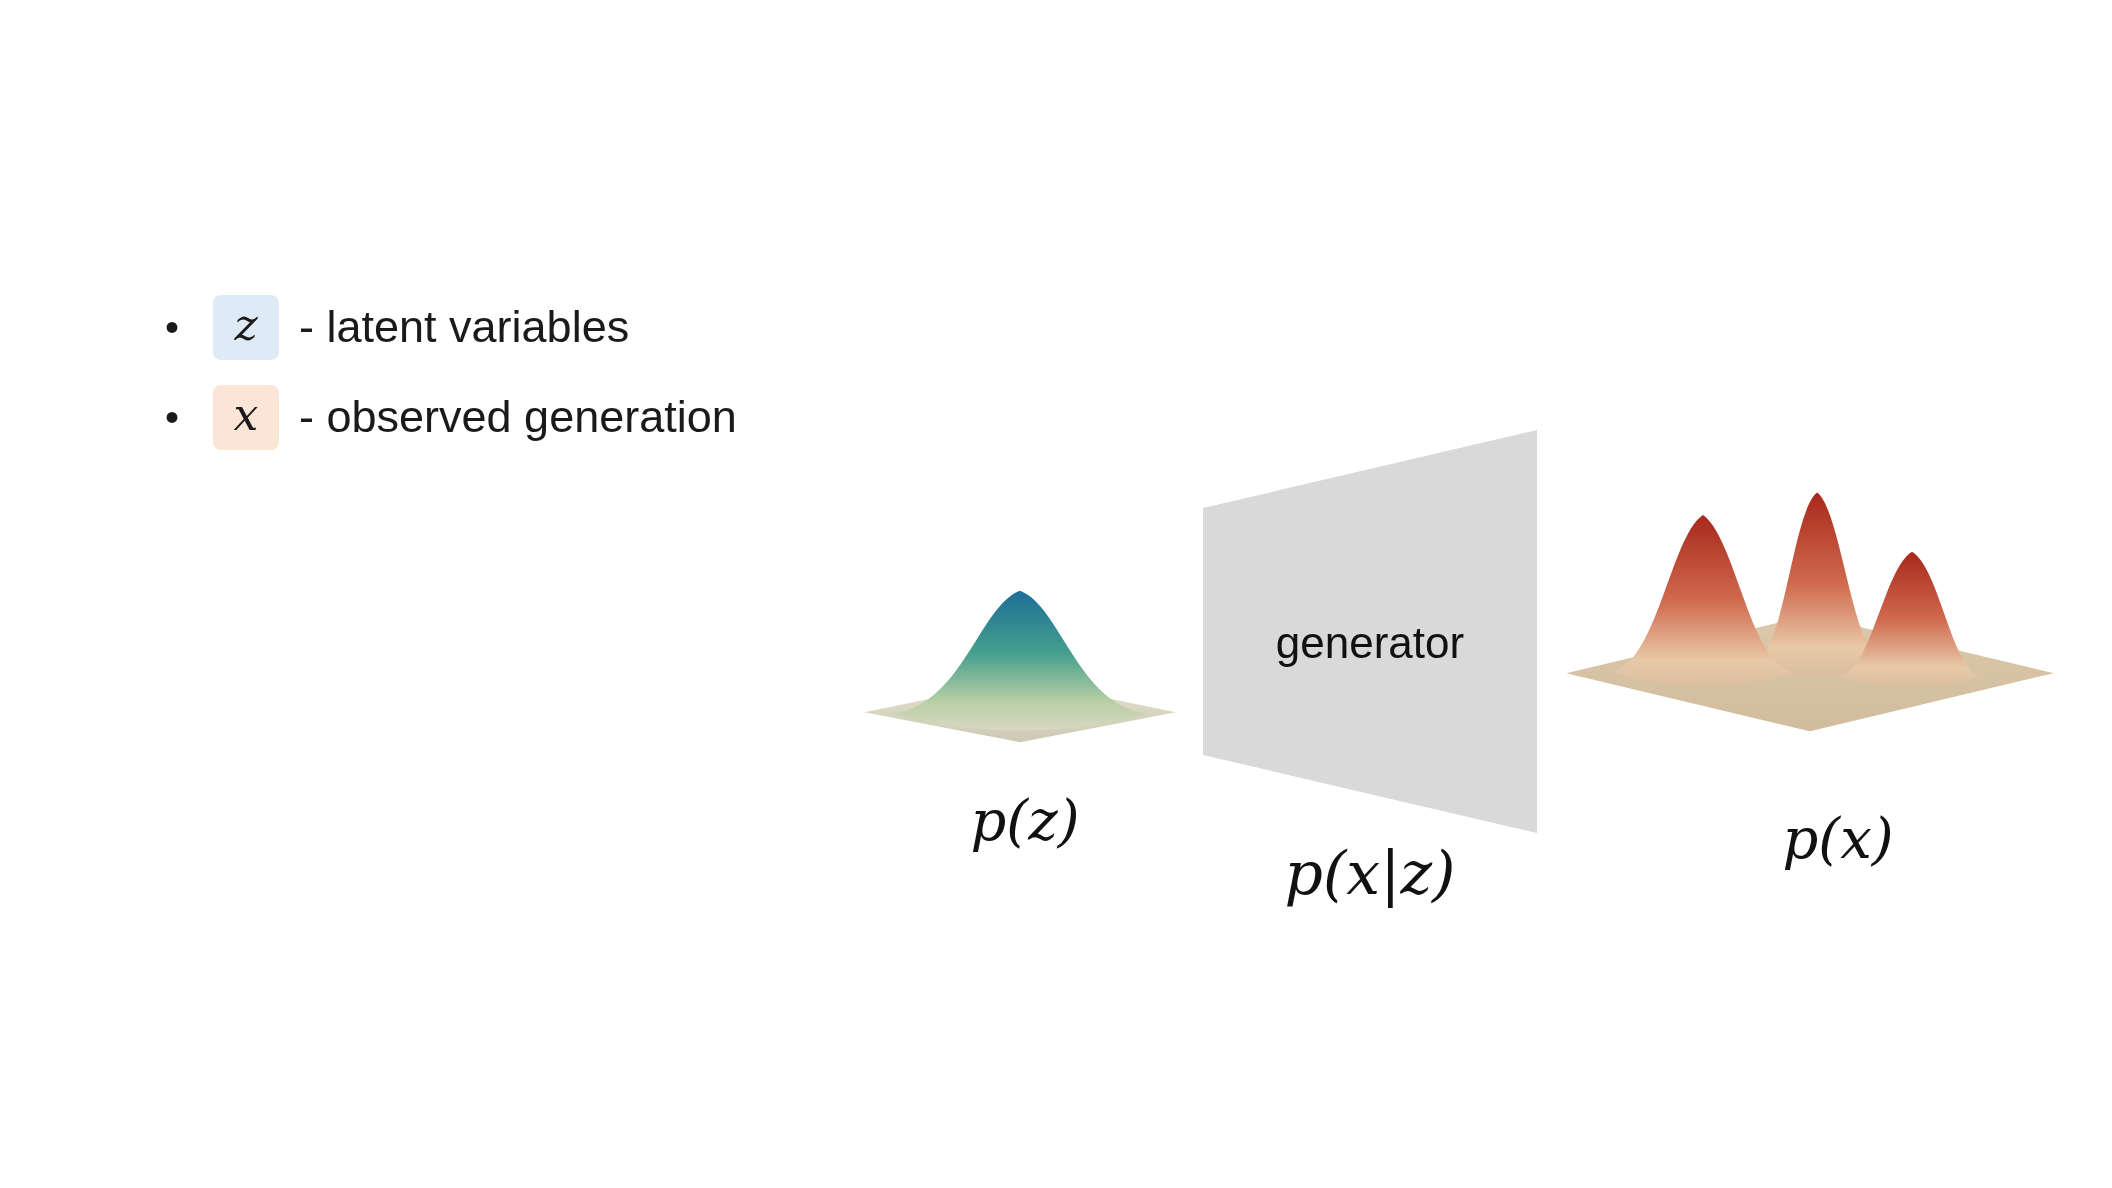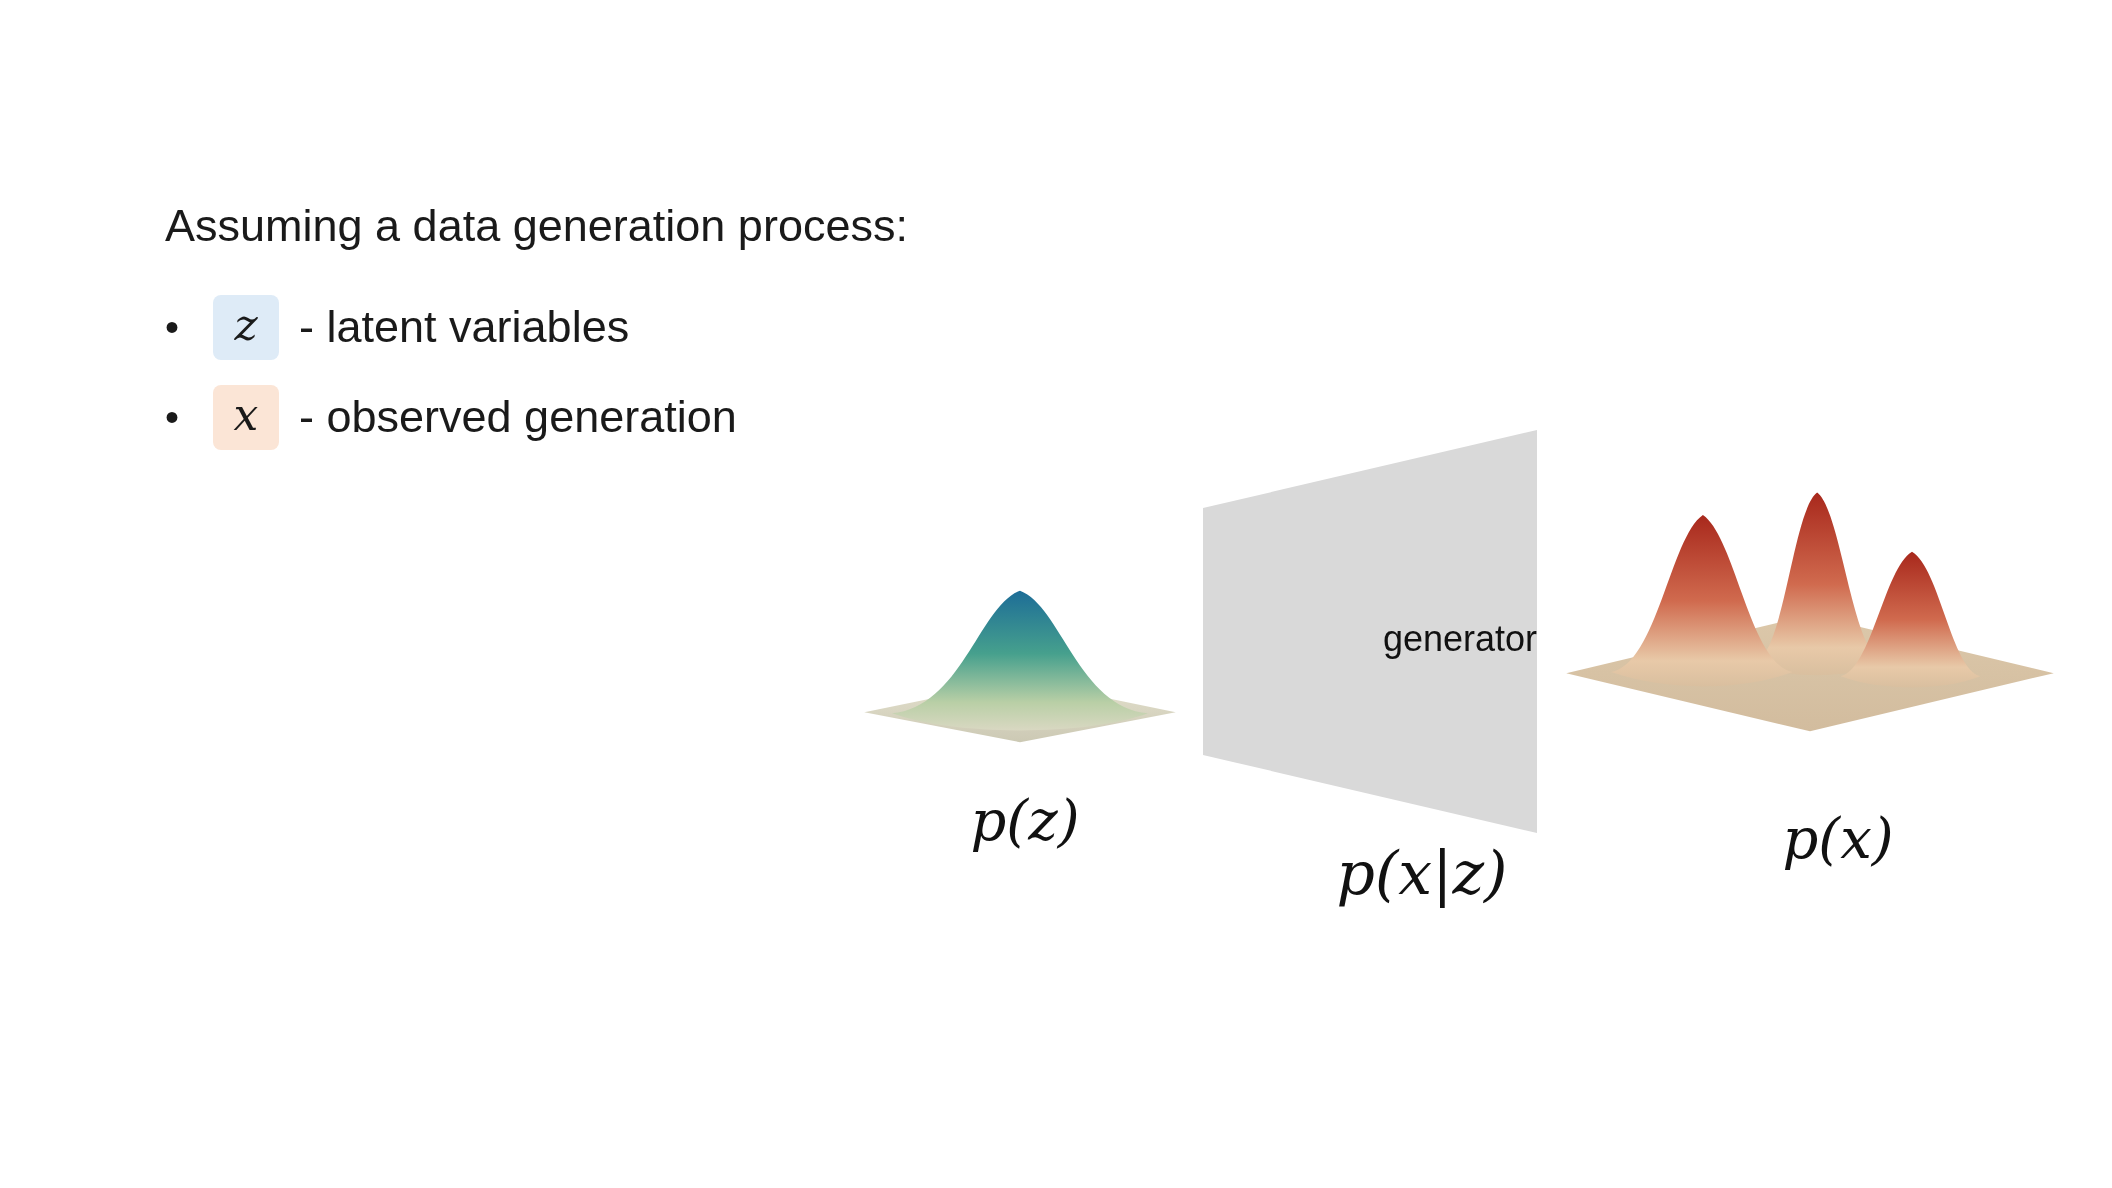--- a/index.html
+++ b/index.html
@@ -86,43 +86,42 @@
     position: absolute;
     left: 0; top: 0;
     width: 100%; height: 100%;
     display: block;
   }
   .generator-label {
     position: absolute;
     left: 0;
     top: 188px;
     width: 100%;
-    text-align: right;
-    font-size: 36px;
+    text-align: center;
+    font-size: 44px;
     color: #111111;
   }
 
   .math-label {
     position: absolute;
     text-align: center;
     font-family: "DejaVu Serif", serif;
     font-style: italic;
     color: #111111;
   }
   .prior-label       { left: 935px;  top: 788px; width: 180px; font-size: 56px; }
-  .conditional-label { left: 1272px; top: 838px; width: 300px; font-size: 60px; }
+  .conditional-label { left: 1220px; top: 838px; width: 300px; font-size: 60px; }
   .marginal-label    { left: 1748px; top: 772px; width: 180px; font-size: 56px; margin-top: 34px; }
 </style>
 </head>
 <body>
 
 <div class="slide">
 
 
-  <div class="intro-text">Assuming a data generation process:</div>
 
   <div class="bullet-list">
     <div class="bullet-item">
       <span class="bullet-marker">•</span>
       <span class="symbol-chip chip-latent">z</span>
       <span class="bullet-text">- latent variables</span>
     </div>
     <div class="bullet-item">
       <span class="bullet-marker">•</span>
       <span class="symbol-chip chip-observed">x</span>

